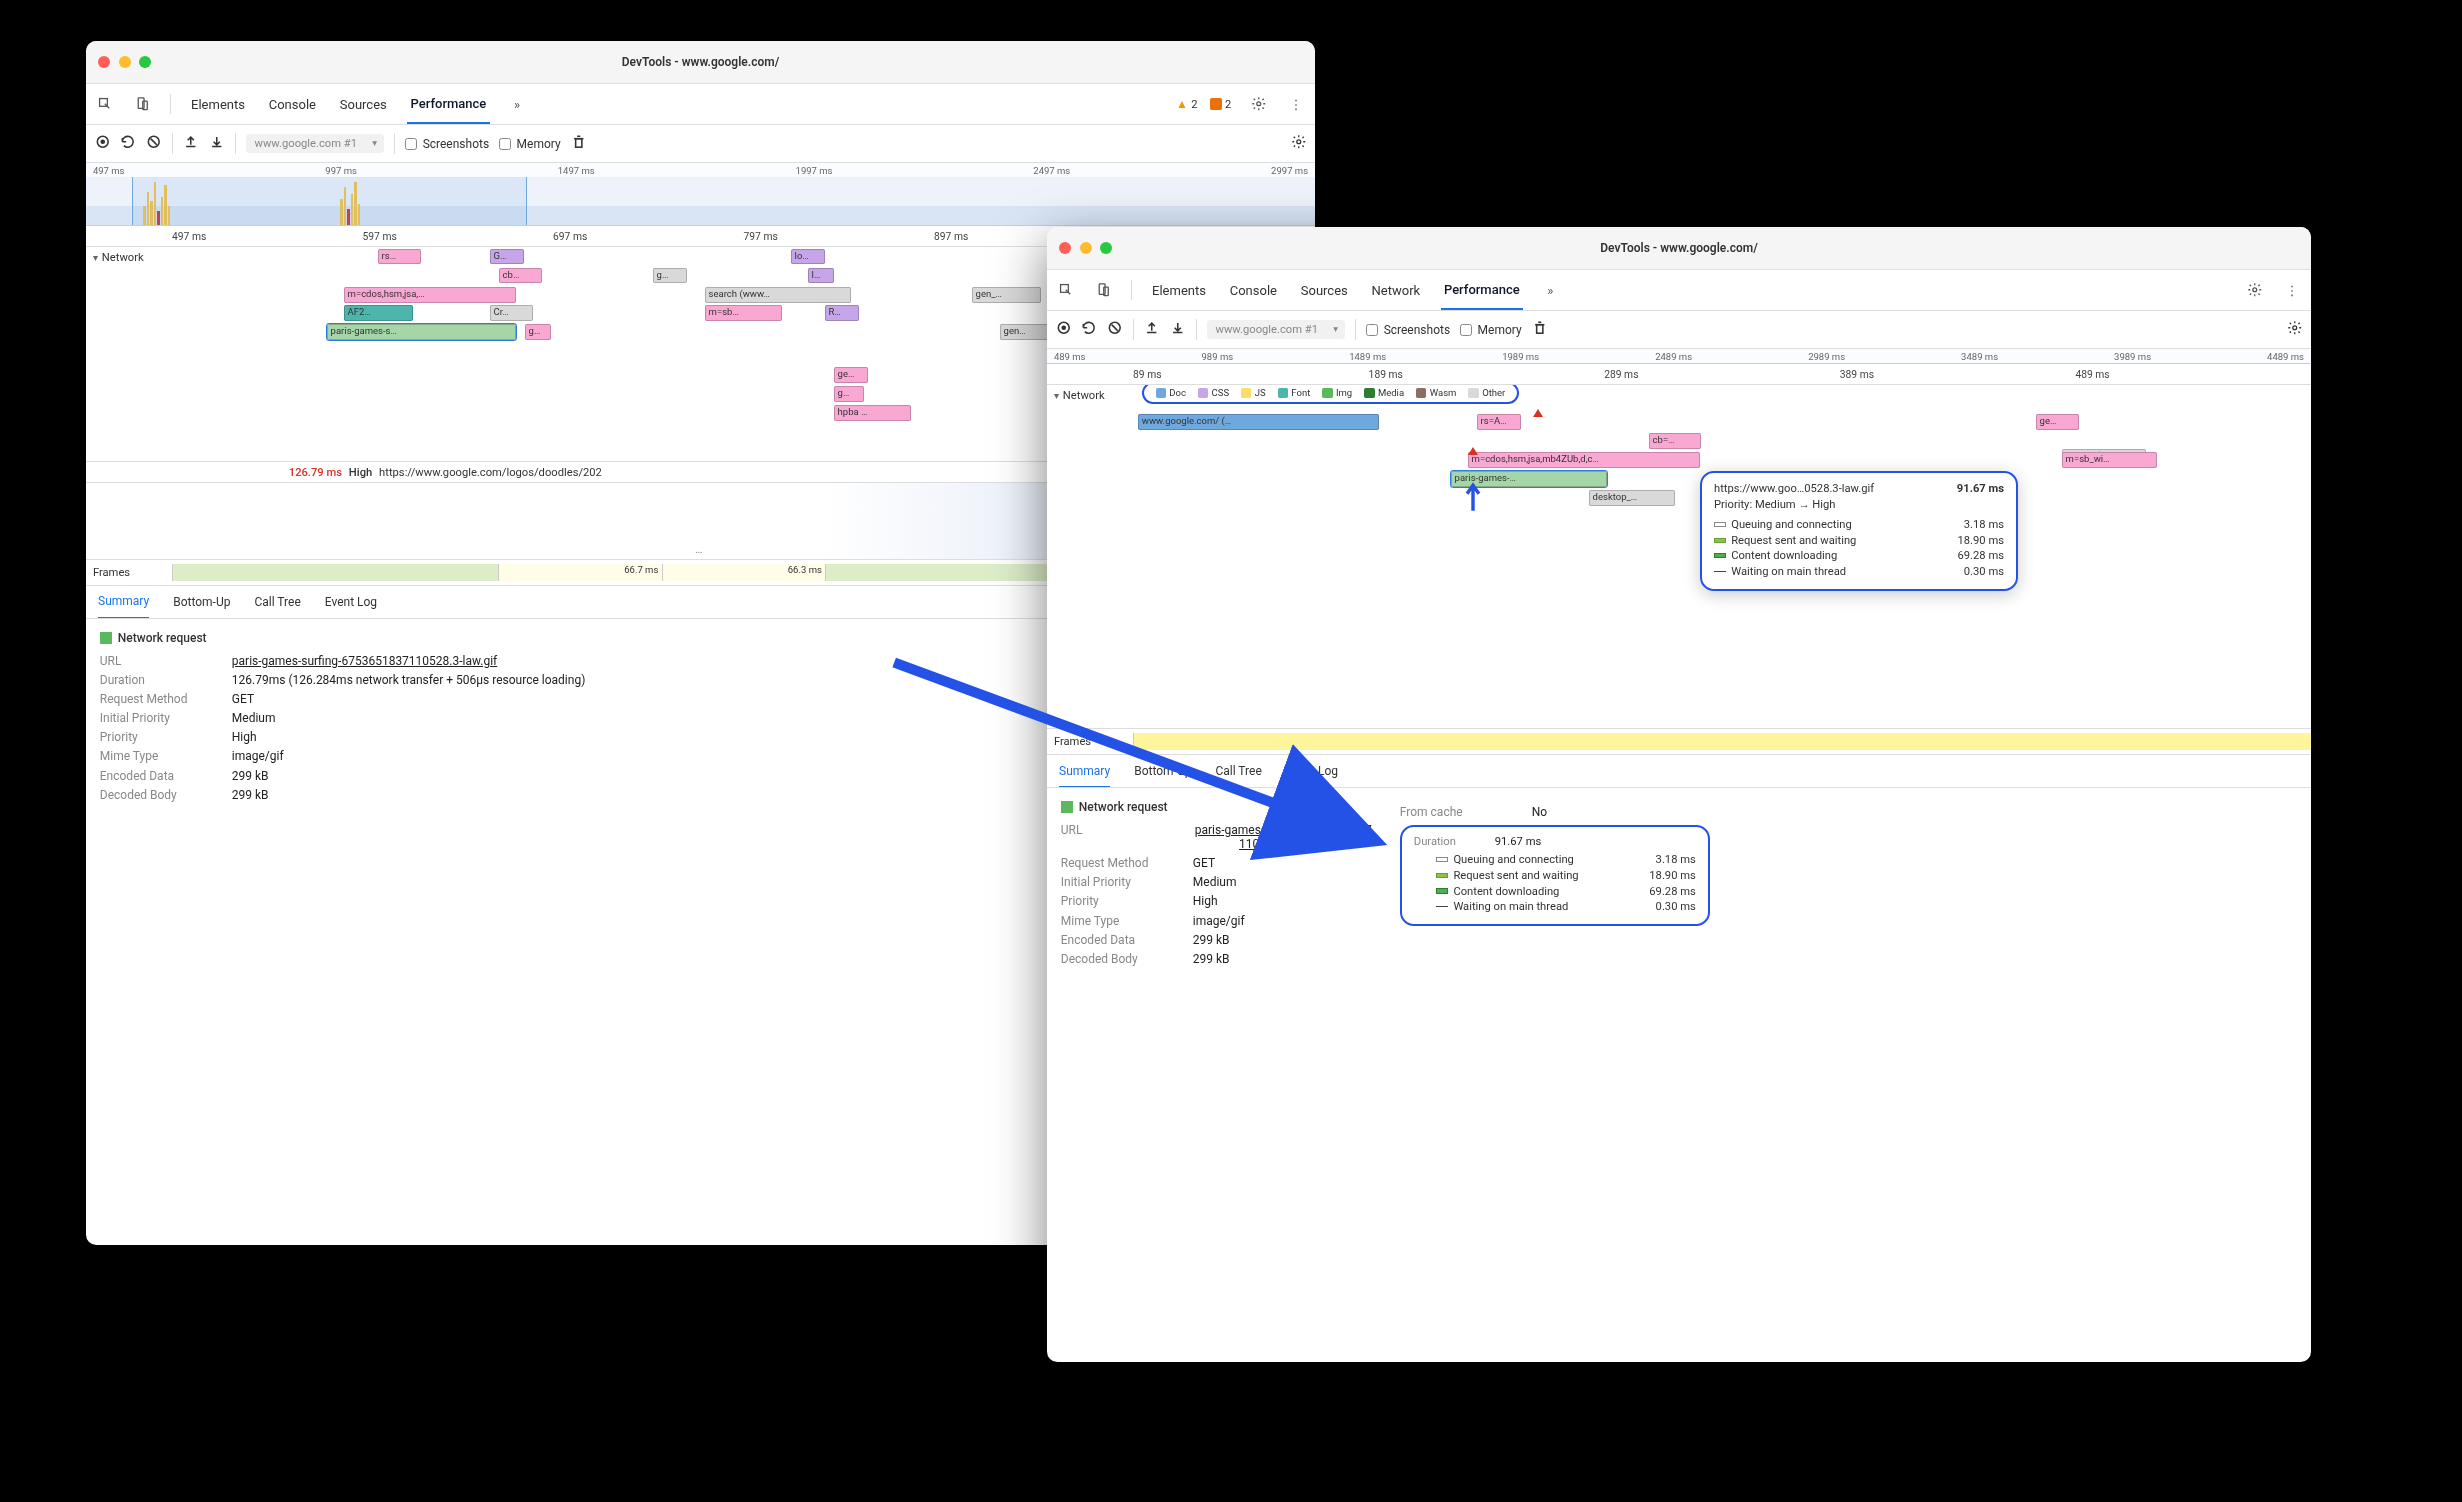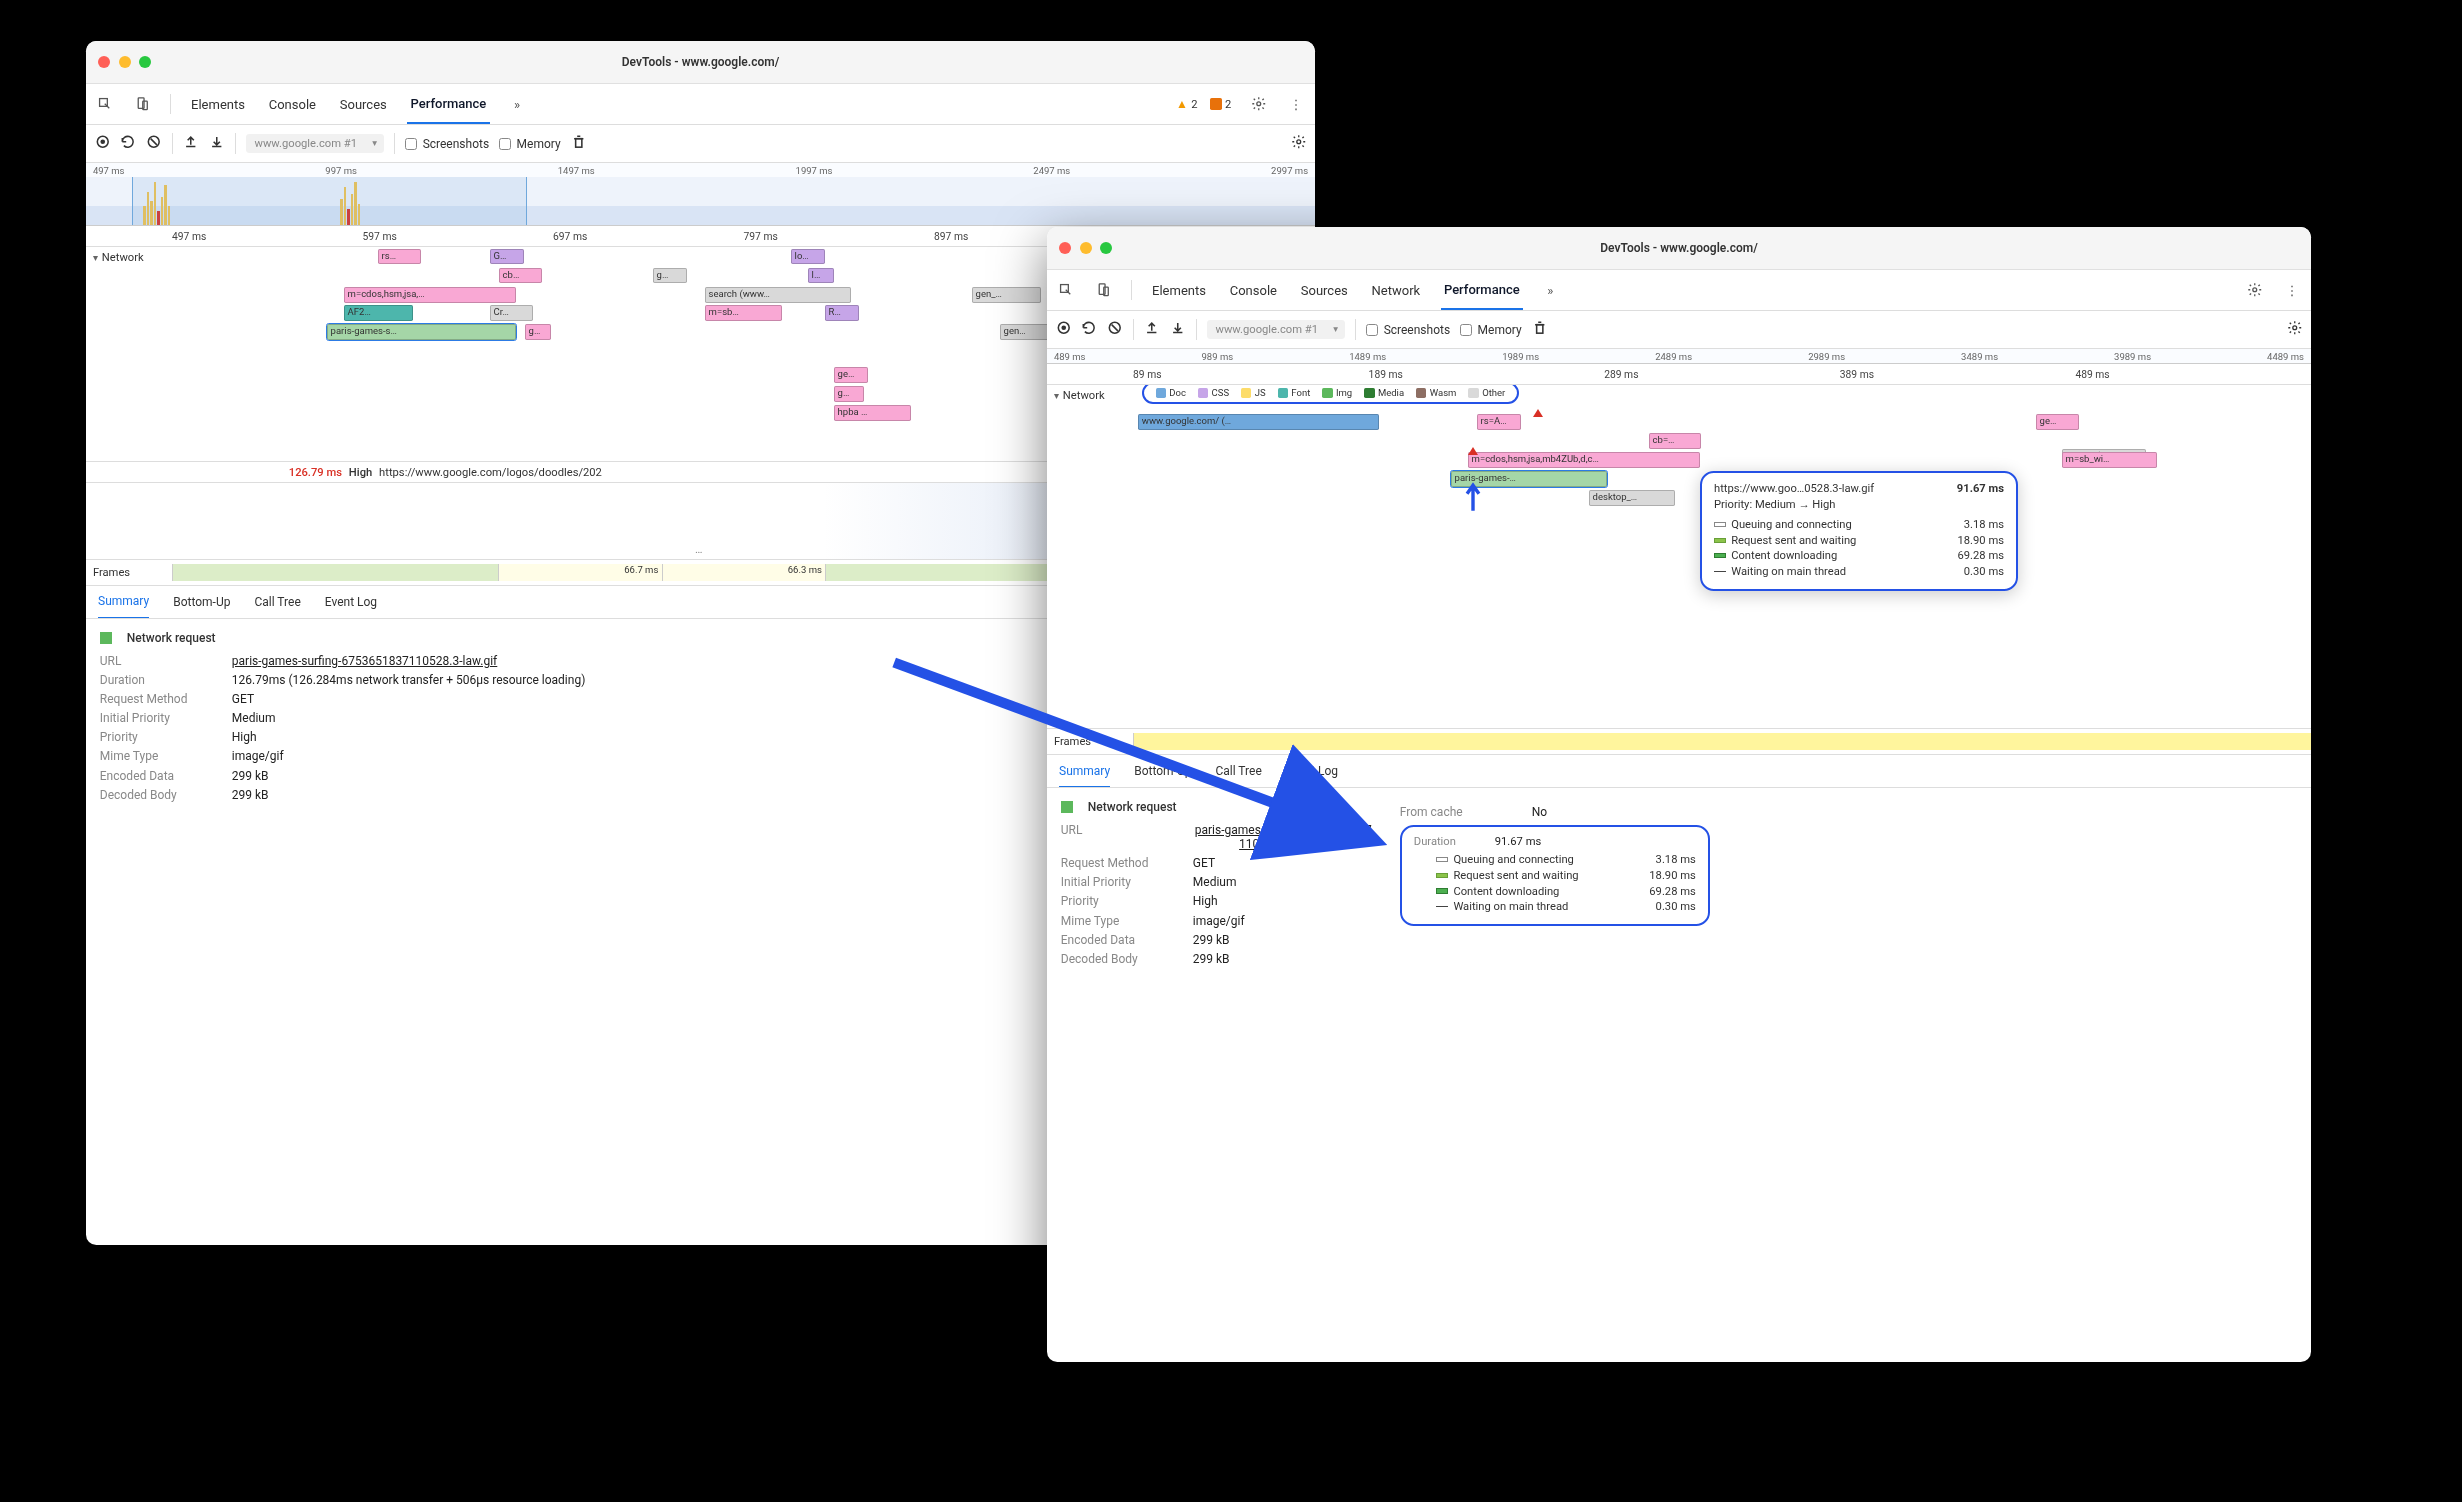--- a/index.html
+++ b/index.html
@@ -121,21 +121,21 @@
 .tooltip-band .dur { color:#d93025; font-weight:500;}
 .tooltip-band .pr { font-weight:500;}
 .frames-row { display:flex; align-items:center; border-bottom:0.9px solid #ddd; height:26px; font-size:11.2px;}
 .frames-row .flabel{ width:86px; padding-left:6.9px;}
 .frames-row .seg { height:17px; border-left:0.9px solid #ccc; background:#fffde7; flex:1;}
 .subtabs { display:flex; gap:24px; padding:0 12px; border-bottom:0.9px solid #ddd; height:33px; align-items:center; font-size:12px;}
 .subtabs .st.active{ color:#1a73e8; border-bottom:1.7px solid #1a73e8; height:100%; display:flex; align-items:center;}
 .subtabs .st { color:#333; cursor:pointer;}
 .details { padding: 12px 13.8px; font-size:12px; display:flex; gap:52px;}
 .details .col { min-width: 361px;}
-.sect-h { display:flex; align-items:center; gap:15px; margin-bottom:8.6px;}
+.sect-h { display:flex; align-items:center; gap:6px; margin-bottom:8.6px;}
 .sect-h .sq { width:12px; height:12px; background:#5cb85c;}
 .kv { display:flex; gap:12px; margin:5.2px 0; align-items:flex-start;}
 .kv .k { color:#888; min-width:120px;}
 .kv .v { color:#222;}
 .kv a { color:#1a73e8; text-decoration:underline;}
 .legend {
   display:flex; gap:12px; align-items:center; font-size:9.5px;
   border:2.6px solid #2451e6; border-radius:15.5px; padding:3.4px 12px; background:#fff;text-align:right;
 }
 .legend .li { display:flex; align-items:center; gap:3.4px;}

